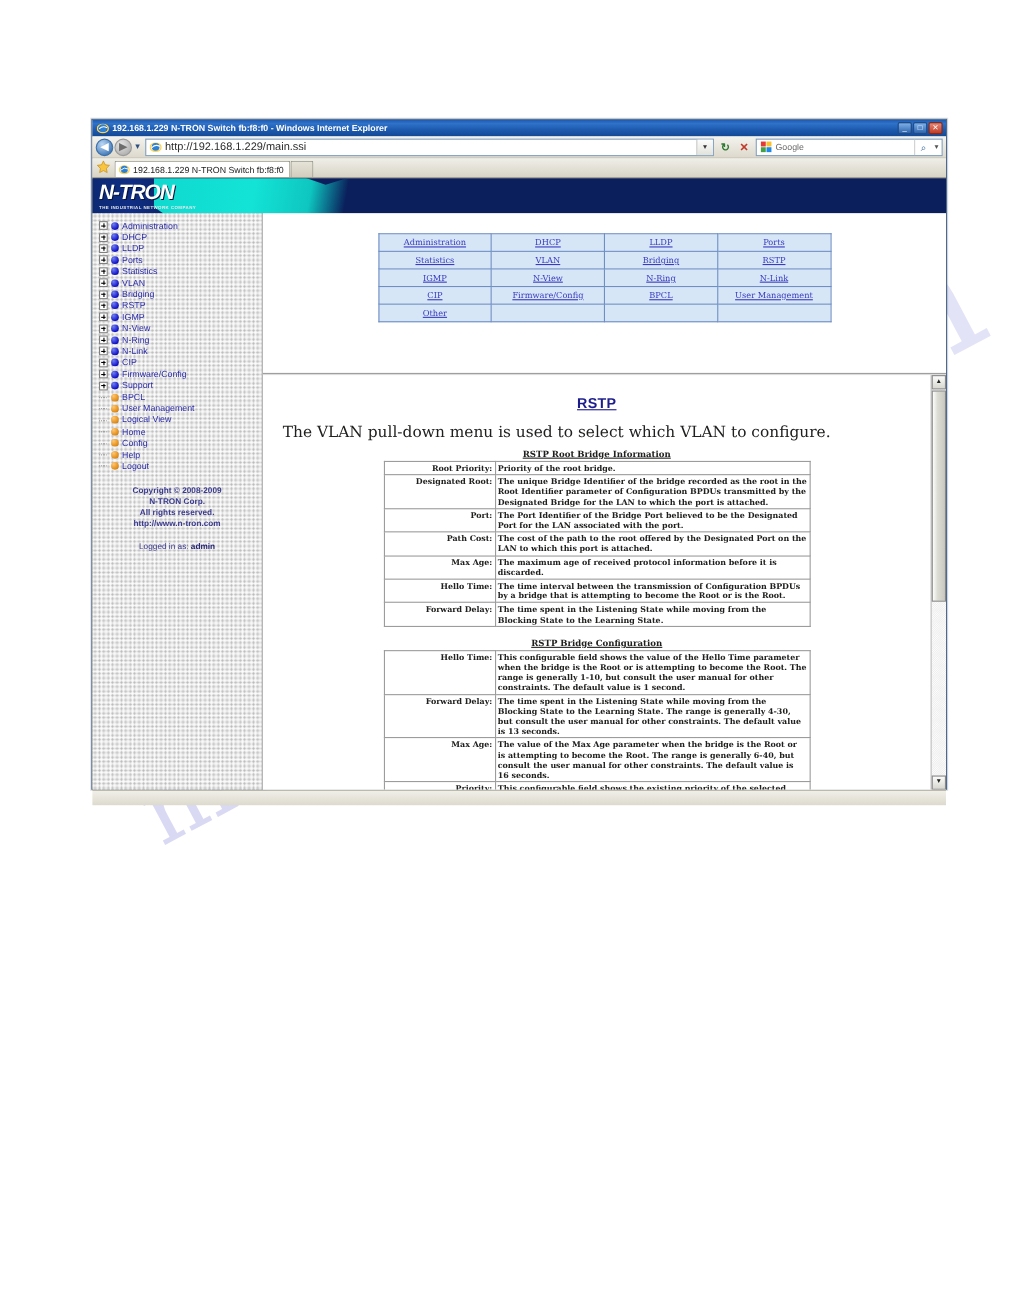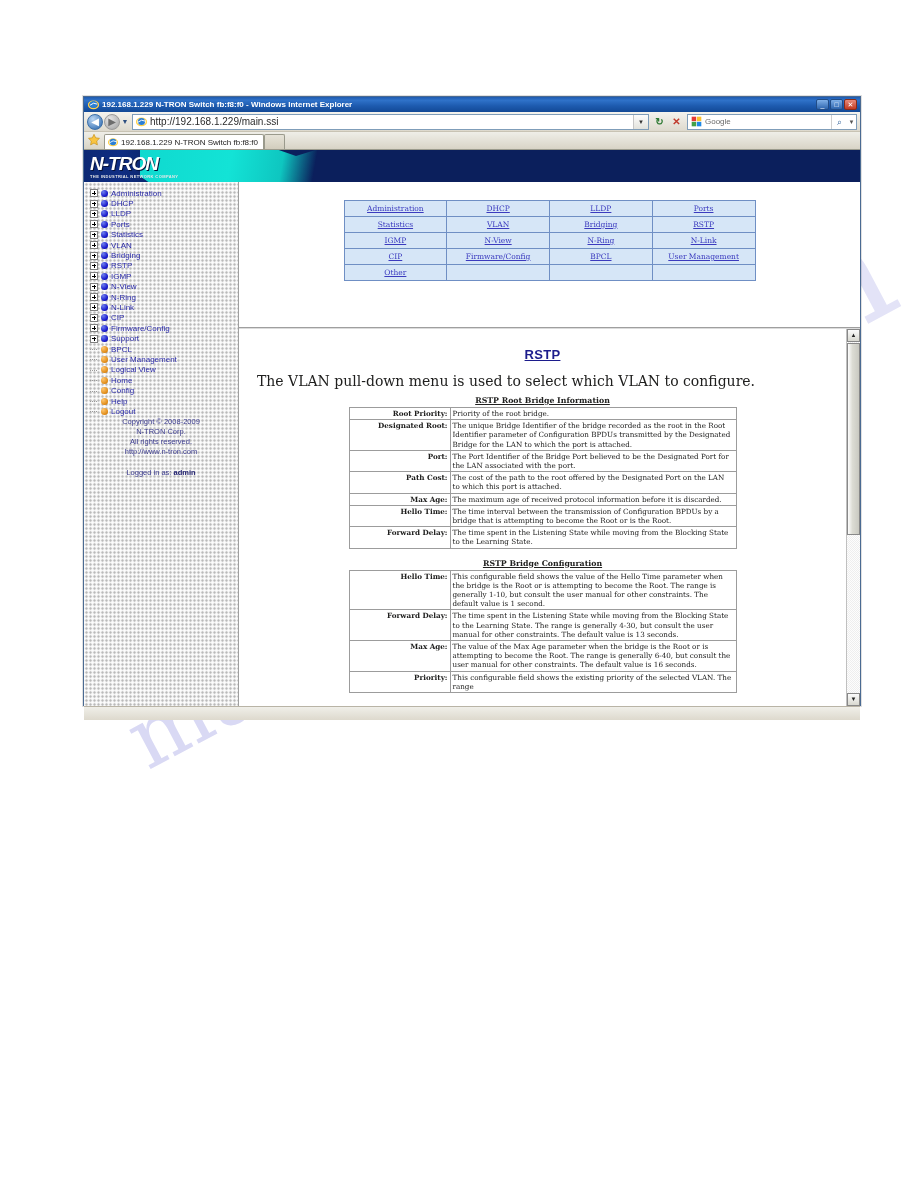--- a/index.html
+++ b/index.html
@@ -48,21 +48,21 @@
     white-space: nowrap;
     pointer-events: none;
     user-select: none;
     z-index: 0;
   }
 
   
   #browser {
     position: absolute;
     left: 83px;
-    top: 96px;
+    top: 108px;
     width: 778px;
     height: 610px;
     border: 1px solid #4a6a92;
     background: #e9e9e2;
     box-sizing: border-box;
     z-index: 5;
     box-shadow: 0 0 0 1px rgba(0,0,0,0.12);
   }
 
   
@@ -336,27 +336,28 @@
   }
   .bullet.blue { background: radial-gradient(circle at 32% 28%, #6f7ff0, #1414c8 68%, #0b0b88); }
   .bullet.orange { background: radial-gradient(circle at 32% 28%, #ffc772, #e08b16 68%, #a85f06); }
   .treelabel {
     font-family: "Liberation Sans", sans-serif;
     font-size: 8px;
     color: #2a2aa8;
     line-height: 9px;
   }
   .copyright {
-    margin-top: 0;
+    margin-top: 12px;
     text-align: center;
     font-family: "Liberation Sans", sans-serif;
     font-size: 7.5px;
     color: #3a3a8e;
     line-height: 10px;
     padding-right: 6px;
+    font-weight: bold;
   }
   .loggedin {
     margin-top: 11px;
     text-align: center;
     font-family: "Liberation Sans", sans-serif;
     font-size: 7.5px;
     color: #3a3a8e;
     padding-right: 6px;
   }
   .loggedin b { color: #1c1c6e; }
@@ -450,20 +451,21 @@
     table-layout: fixed;
   }
   table.deftable td {
     border: 1px solid #9c9c9c;
     padding: 1px 2px;
     font-family: "DejaVu Serif", serif;
     font-size: 7.2px;
     line-height: 9.2px;
     color: #20201f;
     vertical-align: top;
+    font-weight: bold;
   }
   table.deftable td.k {
     width: 96px;
     text-align: right;
     font-weight: bold;
     white-space: normal;
   }
 
   
   .vscroll {

